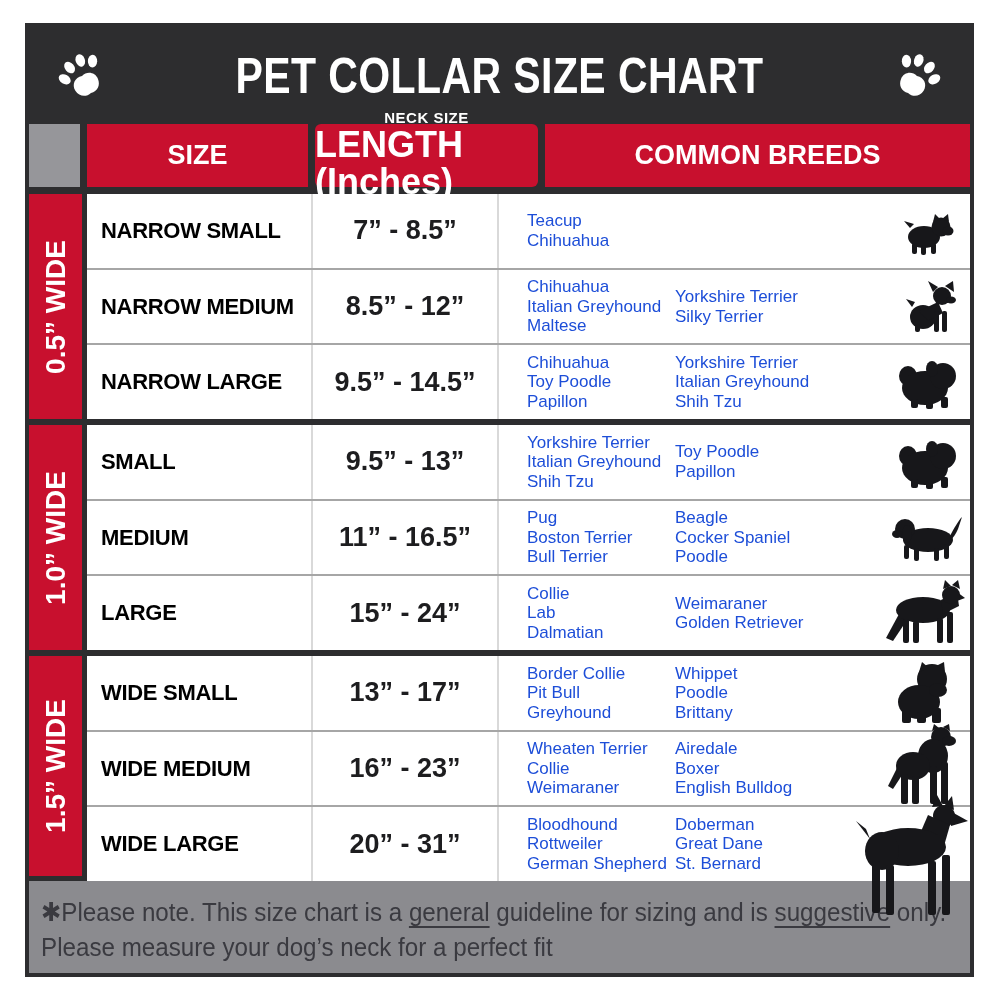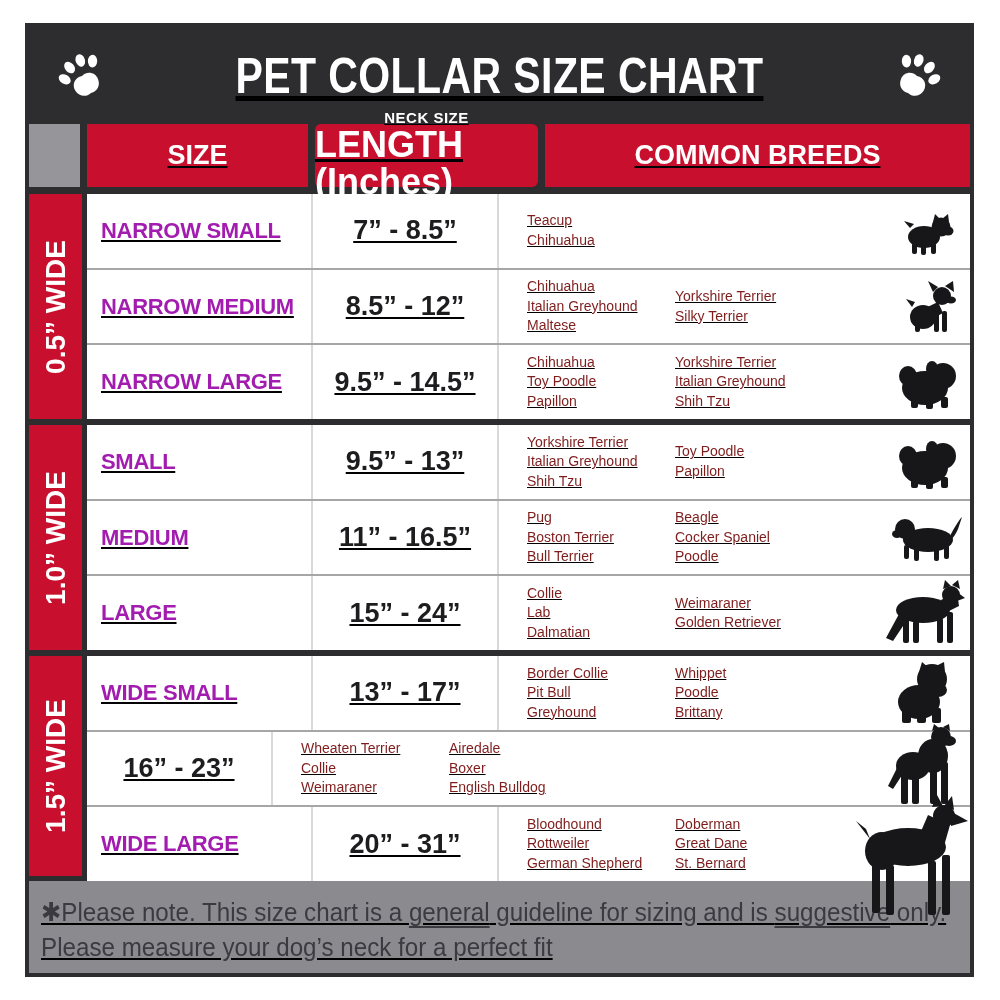--- a/index.html
+++ b/index.html
@@ -1,18 +1,18 @@
 <!DOCTYPE html>
 <html><head>
 <meta charset="utf-8">
 <style>
   * { box-sizing: border-box; margin: 0; padding: 0; }
   html,body { width:1000px; height:1000px; background:#ffffff; font-family:"Liberation Sans", sans-serif; }
   .chart { position:absolute; left:25px; top:23px; width:949px; height:954px;
-           border:4px solid #2d2d2f; background:#2d2d2f; display:flex; flex-direction:column;text-decoration:underline; }
+           border:4px solid #2d2d2f; background:#2d2d2f; display:flex; flex-direction:column; }
 
   
   .title-bar { height:97px; display:flex; align-items:center; padding:0 24px; background:#2d2d2f; }
   .title { flex:1; text-align:center; color:#fff; font-size:50px; font-weight:bold;
            letter-spacing:0.5px; white-space:nowrap; transform:scaleX(0.82); }
   .paw { width:58px; height:58px; fill:#ffffff; flex:0 0 auto; }
   .paw.right { transform:scaleX(-1); }
 
   
   .header-row { height:70px; display:flex; gap:7px; padding-bottom:7px; background:#2d2d2f; }
@@ -30,25 +30,25 @@
   .divider { height:6px; background:#2d2d2f; }
   .side { width:58px; background:#c8102e; border-right:5px solid #2d2d2f; position:relative; }
   .section.last .side { border-bottom:5px solid #2d2d2f; }
   .side-label { position:absolute; left:50%; top:50%;
                 transform:translate(-50%,-50%) rotate(-90deg);
                 color:#fff; font-weight:bold; font-size:28px; white-space:nowrap; }
   .rows { flex:1; display:flex; flex-direction:column; }
   .row { flex:1; display:flex; background:#fff; }
   .row + .row { border-top:2px solid #a6a6a6; }
   .c-size { width:226px; border-right:2px solid #d9d9d9; display:flex; align-items:center;
-            padding-left:14px; font-weight:bold; font-size:22px; color:#a21caf; letter-spacing:-0.3px; }
+            padding-left:14px; font-weight:bold; font-size:22px; color:#000000; letter-spacing:-0.3px; }
   .c-neck { width:186px; border-right:2px solid #d9d9d9; display:flex; align-items:center;
             justify-content:center; font-weight:bold; font-size:27px; color:#1d1d1f; }
   .c-breeds { flex:1; display:flex; align-items:center; padding-left:28px;
-              position:relative; font-size:14px; color:#7f1d1d; line-height:19.5px; }
+              position:relative; font-size:17px; color:#1d4ed8; line-height:19.5px; }
   .bcol1 { width:148px; } .bcol2 { flex:1; }
   .dog { position:absolute; fill:#17171a; }
   .dog-r1 { width:50px; height:42px; right:16px; bottom:12px; }
   .dog-r2 { width:50px; height:52px; right:14px; bottom:10px; }
   .dog-r3, .dog-r4 { width:60px; height:52px; right:12px; bottom:10px; }
   .dog-r5 { width:70px; height:50px; right:8px; bottom:12px; }
   .dog-r6 { width:84px; height:64px; right:4px; bottom:6px; }
   .dog-r7 { width:58px; height:62px; right:18px; bottom:6px; }
   .dog-r8 { width:72px; height:82px; right:10px; top:-8px; z-index:3; }
   .dog-r9 { width:112px; height:122px; right:2px; top:-12px; z-index:3; }
@@ -294,20 +294,21 @@
             <polygon points="42,4 50,0 51,10"></polygon>
               <ellipse cx="25" cy="40" rx="21" ry="17"></ellipse>
             <ellipse cx="44" cy="28" rx="9" ry="7"></ellipse>
             <rect x="8" y="48" width="9" height="13" rx="2"></rect>
               <rect x="23" y="50" width="9" height="11" rx="2"></rect>
             <rect x="38" y="46" width="9" height="15" rx="2"></rect>
           </svg>
         </div>
       </div>
       <div class="row">
+        <div class="c-size">WIDE MEDIUM</div>
         <div class="c-neck">16” - 23”</div>
         <div class="c-breeds">
           <div class="bcol1">
             <div>Wheaten Terrier</div>
             <div>Collie</div>
             <div>Weimaraner</div>
           </div>
           <div class="bcol2">
             <div>Airedale</div>
             <div>Boxer</div>

